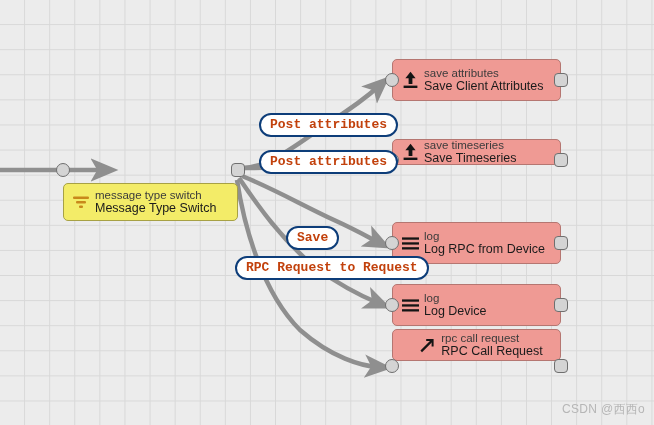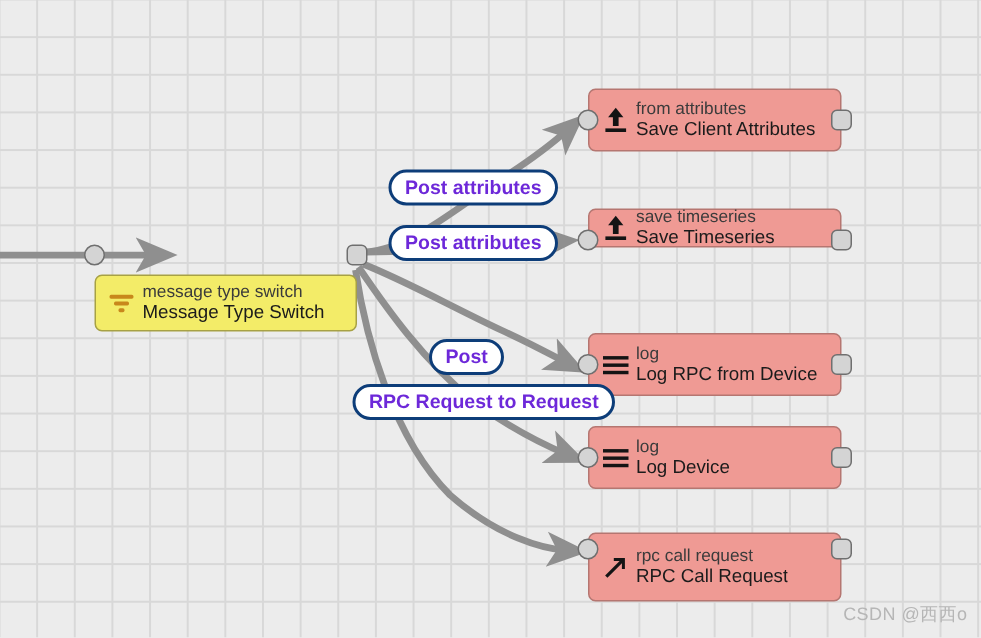--- a/index.html
+++ b/index.html
@@ -85,29 +85,30 @@
   .port.circle { border-radius: 50%; }
   .port.square { border-radius: 4px; }
 
   
   .pill {
     position: absolute;
     box-sizing: border-box;
     background: #ffffff;
     border: 2px solid #0d3d79;
     border-radius: 13px;
-    color: #6d28d9;
+    color: #c2410c;
     font-size: 13px;
     font-weight: bold;
     height: 24px;
     line-height: 20px;
     padding: 0 9px;
     white-space: nowrap;
     display: flex;
     align-items: center;
+    font-family: Liberation Mono, monospace;
   }
 
   
   .watermark {
     position: absolute;
     right: 9px;
     bottom: 7px;
     color: #b6b6b6;
     font-size: 12px;
     letter-spacing: 0.3px;
@@ -155,21 +156,21 @@
 
   <div class="node action" style="left:392px; top:59px; width:169px; height:42px;">
     <span class="node-icon">
       <svg width="17" height="19" viewBox="0 0 17 19">
         <path d="M8.5,0.8 L13.6,7.2 L3.4,7.2 Z" fill="#141414"></path>
         <rect x="6.6" y="6.4" width="3.8" height="6.6" fill="#141414"></rect>
         <rect x="1.6" y="14.6" width="13.8" height="2.4" fill="#141414"></rect>
       </svg>
     </span>
     <span class="node-text">
-      <span class="node-sub">from attributes</span>
+      <span class="node-sub">save attributes</span>
       <span class="node-title">Save Client Attributes</span>
     </span>
   </div>
 
   <div class="node action" style="left:392px; top:139px; width:169px; height:26px;">
     <span class="node-icon">
       <svg width="17" height="19" viewBox="0 0 17 19">
         <path d="M8.5,0.8 L13.6,7.2 L3.4,7.2 Z" fill="#141414"></path>
         <rect x="6.6" y="6.4" width="3.8" height="6.6" fill="#141414"></rect>
         <rect x="1.6" y="14.6" width="13.8" height="2.4" fill="#141414"></rect>
@@ -202,21 +203,21 @@
         <rect x="1" y="6.3" width="17" height="2.3" fill="#141414"></rect>
         <rect x="1" y="11.2" width="17" height="2.3" fill="#141414"></rect>
       </svg>
     </span>
     <span class="node-text">
       <span class="node-sub">log</span>
       <span class="node-title">Log Device</span>
     </span>
   </div>
 
-  <div class="node action" style="left:392px; top:355px; width:169px; height:46px;">
+  <div class="node action" style="left:392px; top:329px; width:169px; height:32px;justify-content:center;">
     <span class="node-icon">
       <svg width="19" height="19" viewBox="0 0 19 19">
         <path d="M3.2,15.4 L14.2,4.4" stroke="#141414" stroke-width="2.2" fill="none"></path>
         <path d="M15.6,3.0 L15.6,10.4 L13.6,10.4 L13.6,5.0 L8.2,5.0 L8.2,3.0 Z" fill="#141414"></path>
       </svg>
     </span>
     <span class="node-text">
       <span class="node-sub">rpc call request</span>
       <span class="node-title">RPC Call Request</span>
     </span>
@@ -235,18 +236,18 @@
   <div class="port square" style="left:554px; top:236px;"></div>
 
   <div class="port circle" style="left:385px; top:298px;"></div>
   <div class="port square" style="left:554px; top:298px;"></div>
 
   <div class="port circle" style="left:385px; top:359px;"></div>
   <div class="port square" style="left:554px; top:359px;"></div>
 
   <div class="pill" style="left:259px; top:113px;">Post attributes</div>
   <div class="pill" style="left:259px; top:150px;">Post attributes</div>
-  <div class="pill" style="left:286px; top:226px;">Post</div>
+  <div class="pill" style="left:286px; top:226px;">Save</div>
   <div class="pill" style="left:235px; top:256px;">RPC Request to Request</div>
 
   <div class="watermark">CSDN @西西o</div>
 
 </div>
 
 </body></html>

